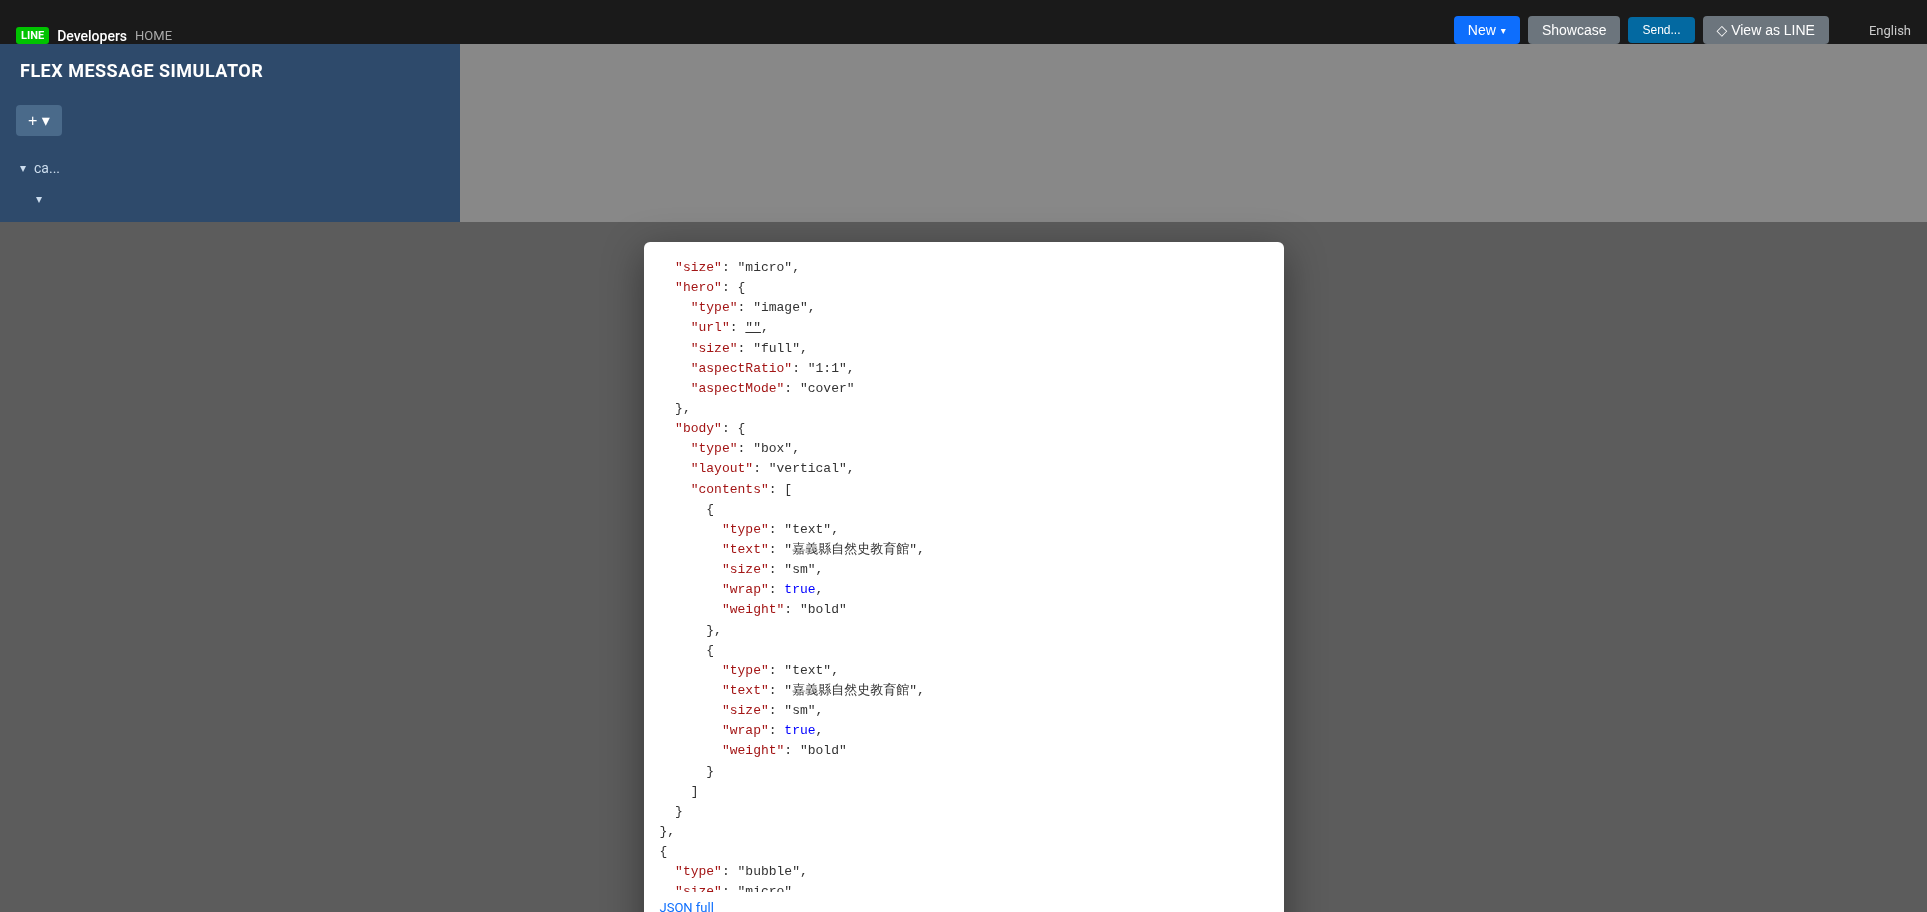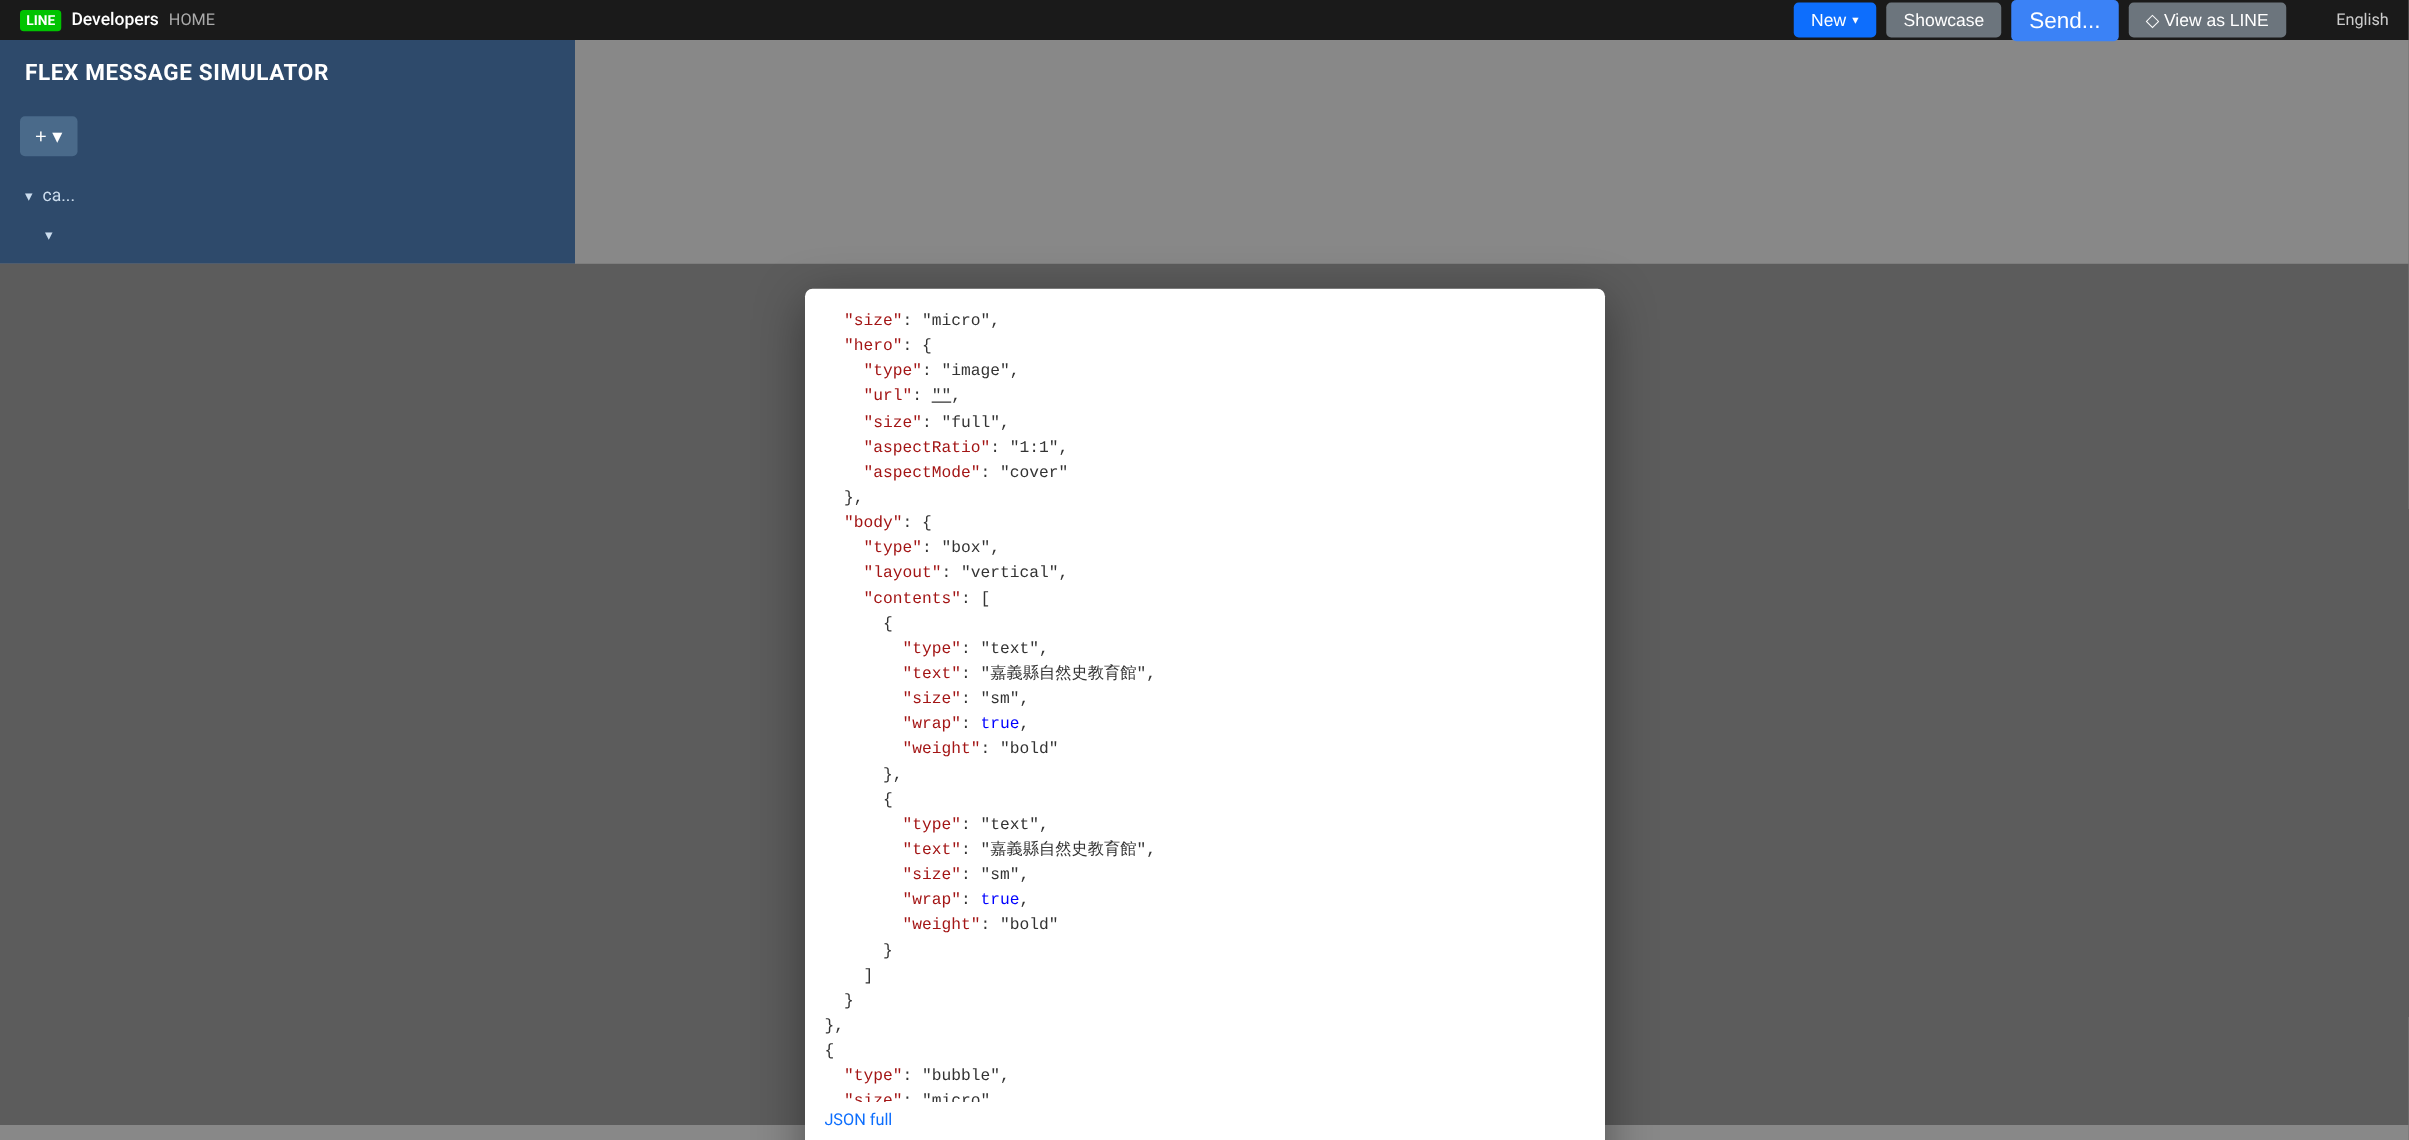--- a/index.html
+++ b/index.html
@@ -8,23 +8,23 @@
       background: #888;
       height: 912px;
       width: 1927px;
       overflow: hidden;
       position: relative;
     }
 
     
     .navbar {
       display: flex;
-      align-items: center;
+      align-items: flex-end;
       background: #1a1a1a;
-      height: 32px;
+      height: 44px;
       padding: 0 16px;
       position: relative;
       z-index: 10;
     }
     .navbar-brand {
       display: flex;
       align-items: center;
       gap: 8px;
     }
     .line-logo {
@@ -69,26 +69,26 @@
     .btn-showcase {
       background: #6c757d;
       color: white;
       border: none;
       border-radius: 4px;
       padding: 6px 14px;
       font-size: 14px;
       cursor: pointer;
     }
     .btn-send {
-      background: #3b82f6;
+      background: #0369a1;
       color: white;
       border: none;
       border-radius: 4px;
       padding: 6px 14px;
-      font-size: 18px;
+      font-size: 12px;
       cursor: pointer;
     }
     .btn-view-json {
       background: #6c757d;
       color: white;
       border: none;
       border-radius: 4px;
       padding: 6px 14px;
       font-size: 14px;
       cursor: pointer;

